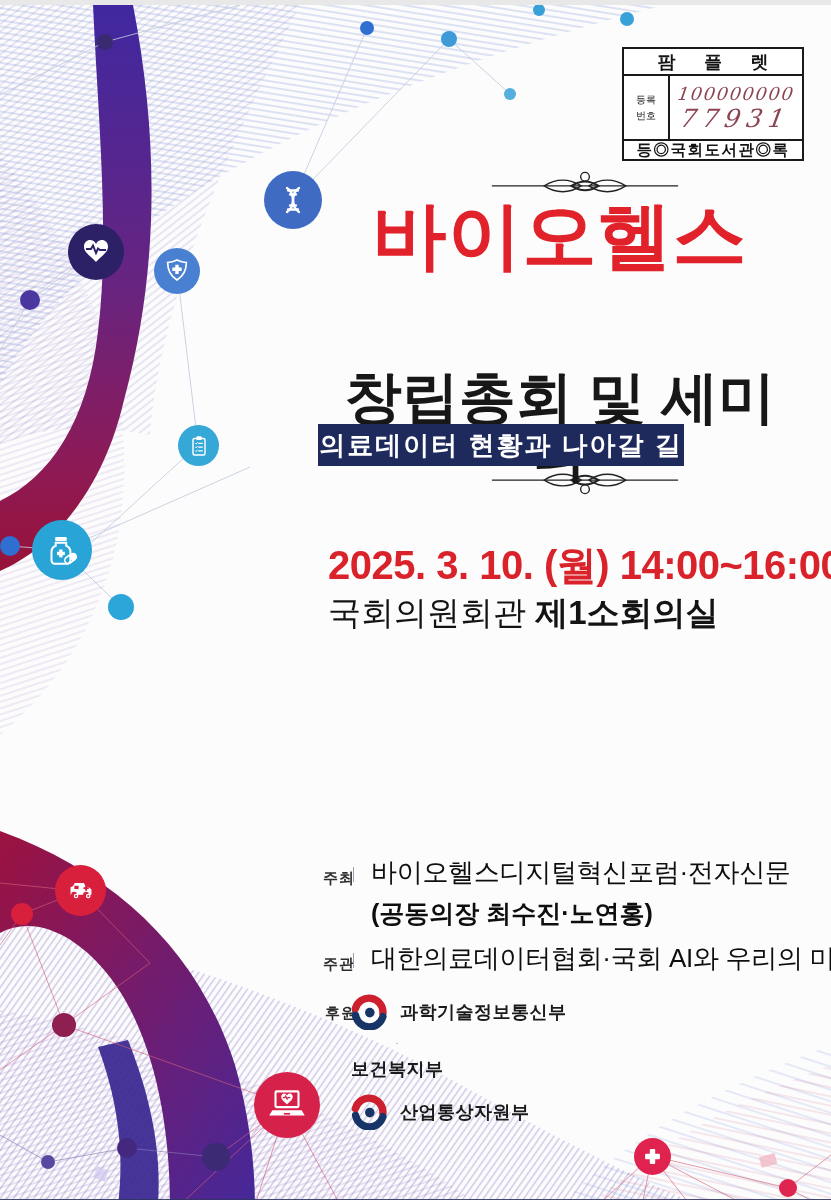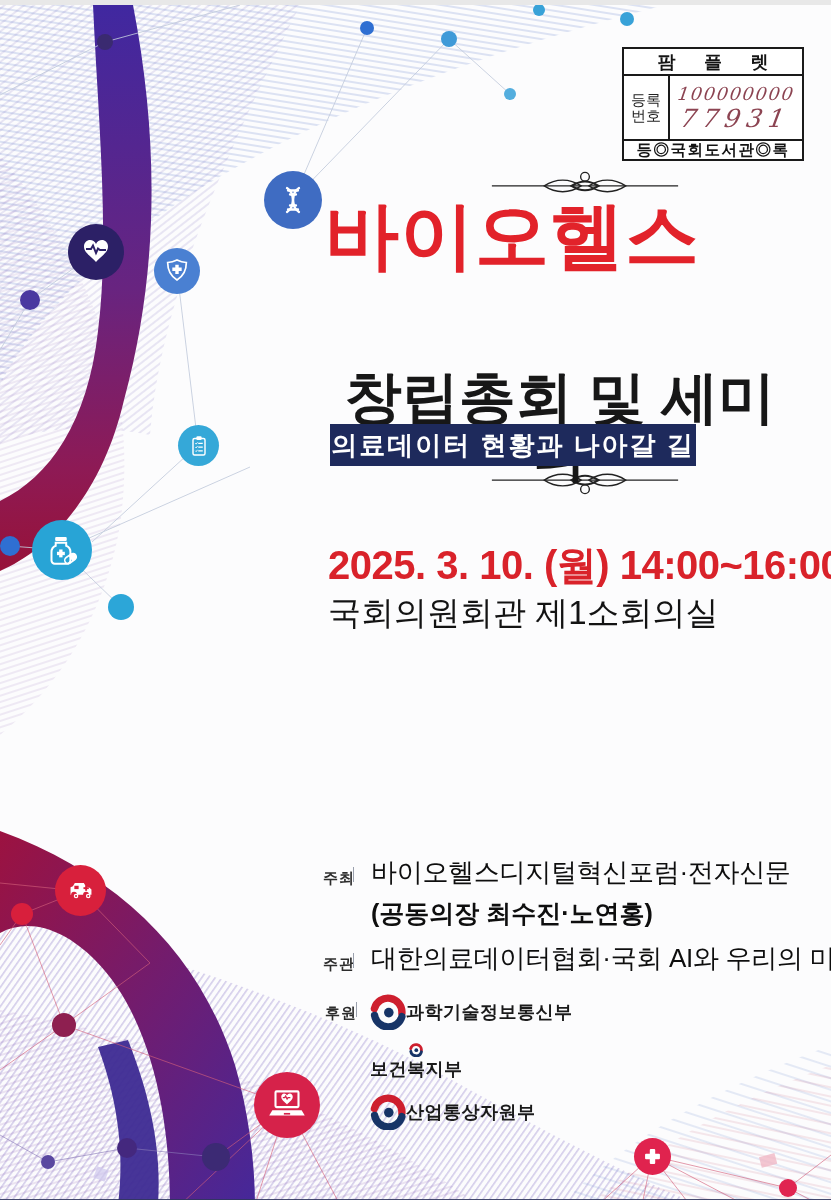--- a/index.html
+++ b/index.html
@@ -16,56 +16,56 @@
   
   .stamp{
     position:absolute;left:622px;top:42px;width:178px;height:110px;z-index:2;
     border:2.5px solid #1a1a1a;background:rgba(255,255,255,.85);
     font-family:"Liberation Serif",serif;display:flex;flex-direction:column;
   }
   .stamp-title{height:25px;border-bottom:2px solid #1a1a1a;display:flex;align-items:center;justify-content:center;
     font-size:18px;font-weight:600;letter-spacing:12px;padding-left:12px;color:#141414;}
   .stamp-mid{flex:1;display:flex;border-bottom:2px solid #1a1a1a;}
   .stamp-reglabel{width:44px;border-right:2px solid #1a1a1a;display:flex;flex-direction:column;align-items:center;justify-content:center;
-    font-size:15px;line-height:16px;color:#222;}
+    font-size:10px;line-height:16px;color:#222;}
   .stamp-numbers{flex:1;display:flex;flex-direction:column;align-items:center;justify-content:center;
     font-family:"DejaVu Serif",serif;font-style:italic;color:#8c4452;}
   .stamp-num-top{font-size:18px;letter-spacing:1.5px;transform:skewX(-8deg);}
   .stamp-num-bot{font-size:25px;letter-spacing:6px;transform:skewX(-10deg);}
   .stamp-footer{height:18px;display:flex;align-items:center;justify-content:center;
     font-size:15.5px;font-weight:700;letter-spacing:1.5px;color:#141414;}
   
   .orn{position:absolute;left:488px;width:194px;height:28px;z-index:2;}
   .title-red{
-    position:absolute;left:325px;width:470px;text-align:left;z-index:2;
+    position:absolute;left:325px;width:470px;text-align:center;z-index:2;
     font-weight:900;color:#e2222a;letter-spacing:1px;line-height:1;
   }
   .title-black{
     position:absolute;left:325px;width:470px;text-align:center;z-index:2;
     font-weight:900;color:#171717;letter-spacing:0;line-height:1;
   }
   .banner{
-    position:absolute;left:330px;top:419px;width:366px;height:42px;z-index:2;
+    position:absolute;left:318px;top:419px;width:366px;height:42px;z-index:2;
     background:#1e2a5c;display:flex;align-items:center;justify-content:center;
     color:#fff;font-size:26px;font-weight:800;letter-spacing:2px;
   }
   
   .datetime{position:absolute;left:328px;top:533px;z-index:2;
     font-size:40px;font-weight:900;color:#d9222a;letter-spacing:-0.5px;white-space:nowrap;}
   .venue{position:absolute;left:328px;top:586px;z-index:2;font-size:33px;white-space:nowrap;color:#131313;}
   .venue .v1{font-weight:500;}
-  .venue .v2{font-weight:400;}
+  .venue .v2{font-weight:700;}
   
   .rlabel{position:absolute;z-index:2;font-size:15px;font-weight:800;color:#2c2c2c;letter-spacing:1px;}
   .rdiv{position:absolute;z-index:2;width:0;height:15px;border-left:1.5px solid #9aa0ad;}
   .rmain{position:absolute;left:371px;z-index:2;font-size:26px;font-weight:400;color:#0e0e0e;white-space:nowrap;letter-spacing:-0.3px;}
   .rsub{position:absolute;left:371px;z-index:2;font-size:25px;color:#0e0e0e;white-space:nowrap;}
   .rsub .light{font-weight:700;}
   .rsub .bold{font-weight:900;}
-  .sponsor-row{position:absolute;left:370px;height:38px;display:flex;align-items:center;z-index:2;}
+  .sponsor-row{position:absolute;left:351px;height:38px;display:flex;align-items:center;gap:13px;z-index:2;}
   .sponsor-name{font-size:18px;font-weight:600;color:#1a1a1a;letter-spacing:0.5px;}
 </style>
 </head>
 <body>
 
 <div class="page">
 
   <svg class="bg" width="831" height="1200" viewBox="0 0 831 1200">
     <defs>
       <pattern id="hTop" patternUnits="userSpaceOnUse" width="6" height="6" patternTransform="rotate(9)">

